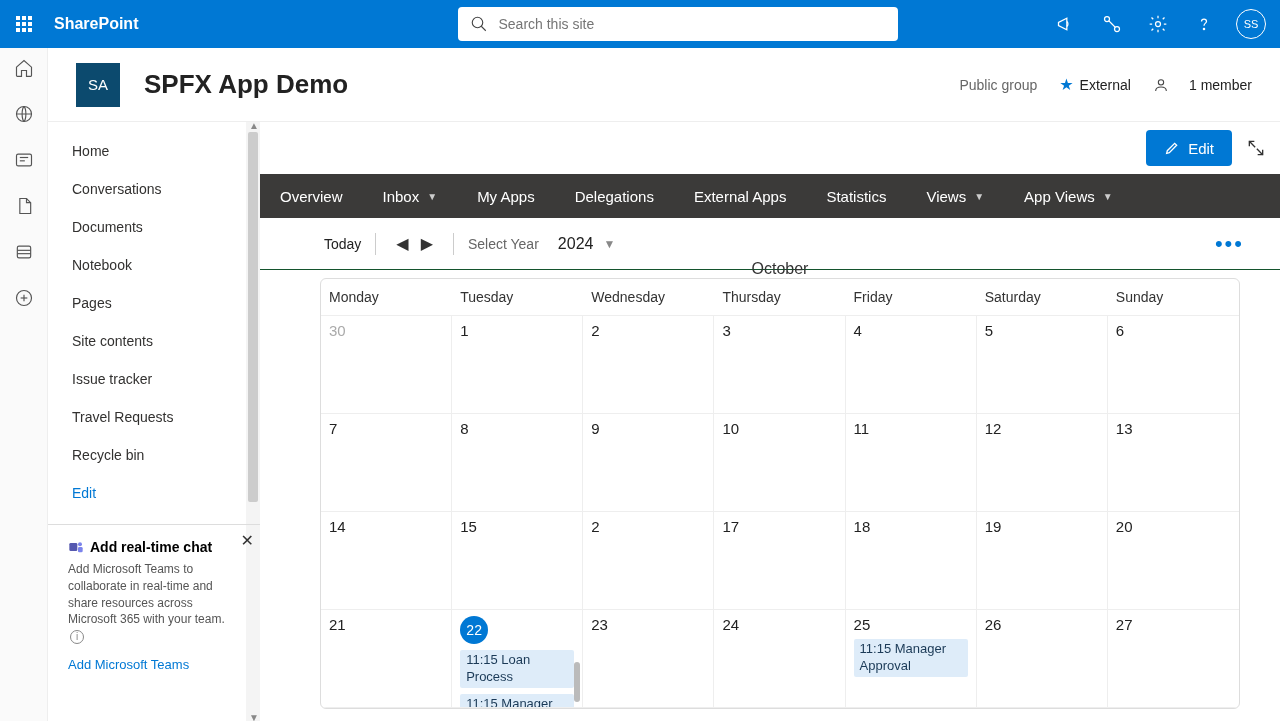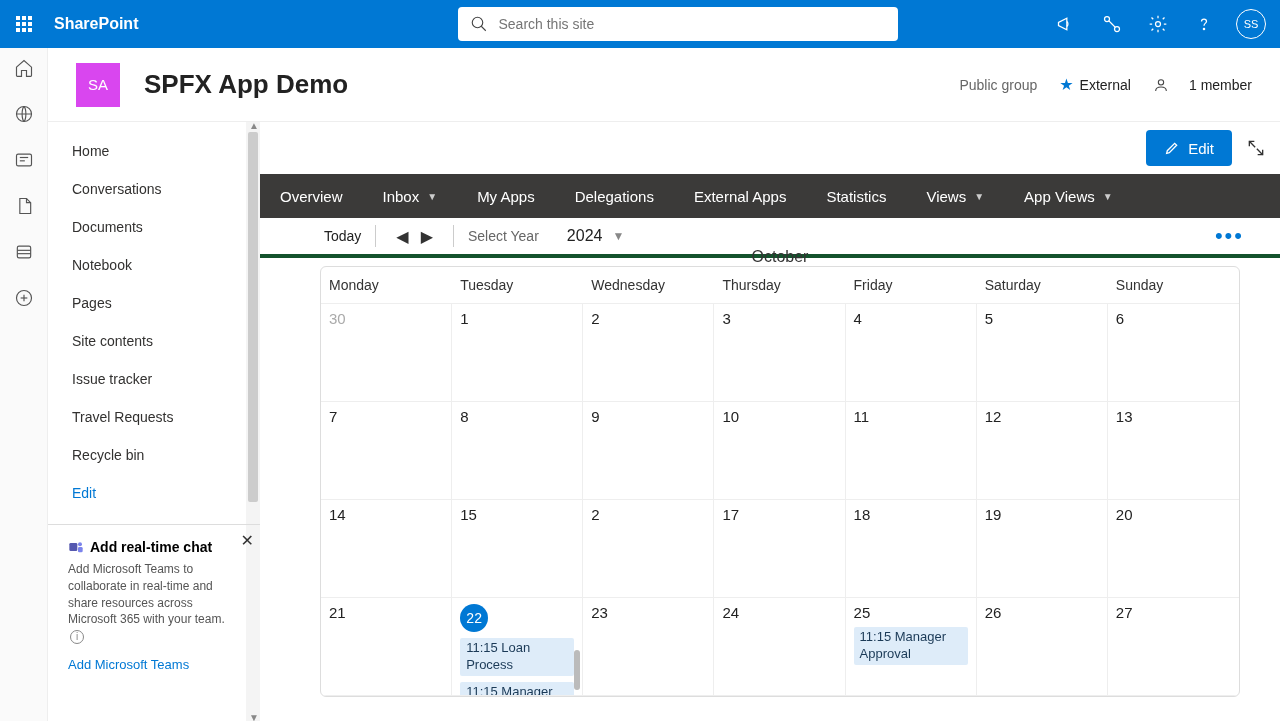--- a/index.html
+++ b/index.html
@@ -19,21 +19,21 @@
 .icon-btn { width: 28px; height: 28px; display: flex; align-items: center; justify-content: center; cursor: pointer; }
 .icon-btn svg { width: 20px; height: 20px; fill: none; stroke: #fff; stroke-width: 1.5; }
 .avatar-circle { width: 30px; height: 30px; border: 1.5px solid #fff; border-radius: 50%; display: flex; align-items: center; justify-content: center; font-size: 11px; color: #fff; }
 
 
 .rail { position: absolute; left: 0; top: 48px; width: 48px; bottom: 0; background: #fafafa; border-right: 1px solid #eee; display: flex; flex-direction: column; align-items: center; padding-top: 10px; gap: 22px; }
 .rail-btn svg { width: 20px; height: 20px; fill: none; stroke: #555; stroke-width: 1.4; }
 
 
 .siteheader { position: absolute; left: 48px; top: 48px; right: 0; height: 74px; display: flex; align-items: center; padding: 0 28px; border-bottom: 1px solid #eee; background:#fff; }
-.site-logo { width: 44px; height: 44px; background: #d946ef; color: #fff; font-size: 15px; display: flex; align-items: center; justify-content: center; font-weight: 400; }
+.site-logo { width: 44px; height: 44px; background: #0c4a6e; color: #fff; font-size: 15px; display: flex; align-items: center; justify-content: center; font-weight: 400; }
 .site-title { font-size: 26px; font-weight: 600; margin-left: 24px; color: #222; }
 .siteheader .meta { margin-left: auto; display: flex; align-items: center; gap: 22px; color: #555; font-size: 14px; }
 .following { display: flex; align-items: center; gap: 6px; color: #0078d4; cursor: pointer; }
 .following span.txt { color: #222; }
 .star { color: #0078d4; font-size: 16px; }
 .member { display: flex; align-items: center; gap: 20px; color: #222; }
 
 
 .leftnav { position: absolute; left: 48px; top: 122px; width: 212px; bottom: 0; background: #fff; }
 .scrollbar-mock { position: absolute; right: 0; top: 0; bottom: 0; width: 14px; background: #f4f4f4; }
@@ -55,25 +55,25 @@
 .edit-btn { background: #0078d4; color: #fff; border: none; height: 36px; padding: 0 18px; border-radius: 4px; font-size: 15px; display: flex; align-items: center; gap: 8px; cursor: pointer; }
 .edit-btn svg { width: 16px; height: 16px; fill: none; stroke: #fff; stroke-width: 2; }
 .expand-btn svg { width: 20px; height: 20px; fill: none; stroke: #333; stroke-width: 1.6; }
 
 
 .darktabs { height: 44px; background: #3b3a39; display: flex; align-items: center; color: #fff; font-size: 15px; }
 .darktabs .tab { padding: 0 20px; height: 100%; display: flex; align-items: center; gap: 8px; cursor: pointer; }
 .tab .caret { font-size: 10px; color: #ccc; }
 
 
-.cal-toolbar { height: 40px; display: flex; align-items: center; padding-left: 64px; font-size: 14px; color: #222; border-bottom: 4px solid #14532d; }
+.cal-toolbar { height: 52px; display: flex; align-items: center; padding-left: 64px; font-size: 14px; color: #222; border-bottom: 1px solid #14532d; }
 .cal-toolbar .today { cursor: pointer; }
 .cal-toolbar .sep { width: 1px; height: 22px; background: #ccc; margin: 0 14px; }
 .cal-toolbar .arrow { cursor: pointer; font-size: 16px; padding: 0 6px; color:#333; }
-.cal-toolbar .selyear { color: #666; margin-right: 28px; }
+.cal-toolbar .selyear { color: #666; margin-right: 19px; }
 .cal-toolbar .year { font-size: 16px; color: #222; margin-right: 10px; }
 .cal-toolbar .dd { color: #888; font-size: 12px; }
 .cal-toolbar .dots { margin-left: auto; margin-right: 36px; color: #0078d4; font-size: 22px; letter-spacing: 2px; cursor: pointer; }
 
 
 .cal-wrap { padding: 0 40px 0 60px; position: relative; }
 .month-title { text-align: center; font-size: 16px; color: #333; margin-top: -10px; margin-bottom: 0; }
 .cal-grid { display: grid; grid-template-columns: repeat(7, 1fr); border: 1px solid #ddd; border-radius: 6px; overflow: hidden; }
 .dayhead { padding: 10px 8px; font-size: 14px; color: #333; border-bottom: 1px solid #eee; }
 .cell { height: 98px; border-right: 1px solid #eee; border-bottom: 1px solid #eee; padding: 6px 8px; font-size: 14px; color: #222; position: relative; overflow:hidden;}

